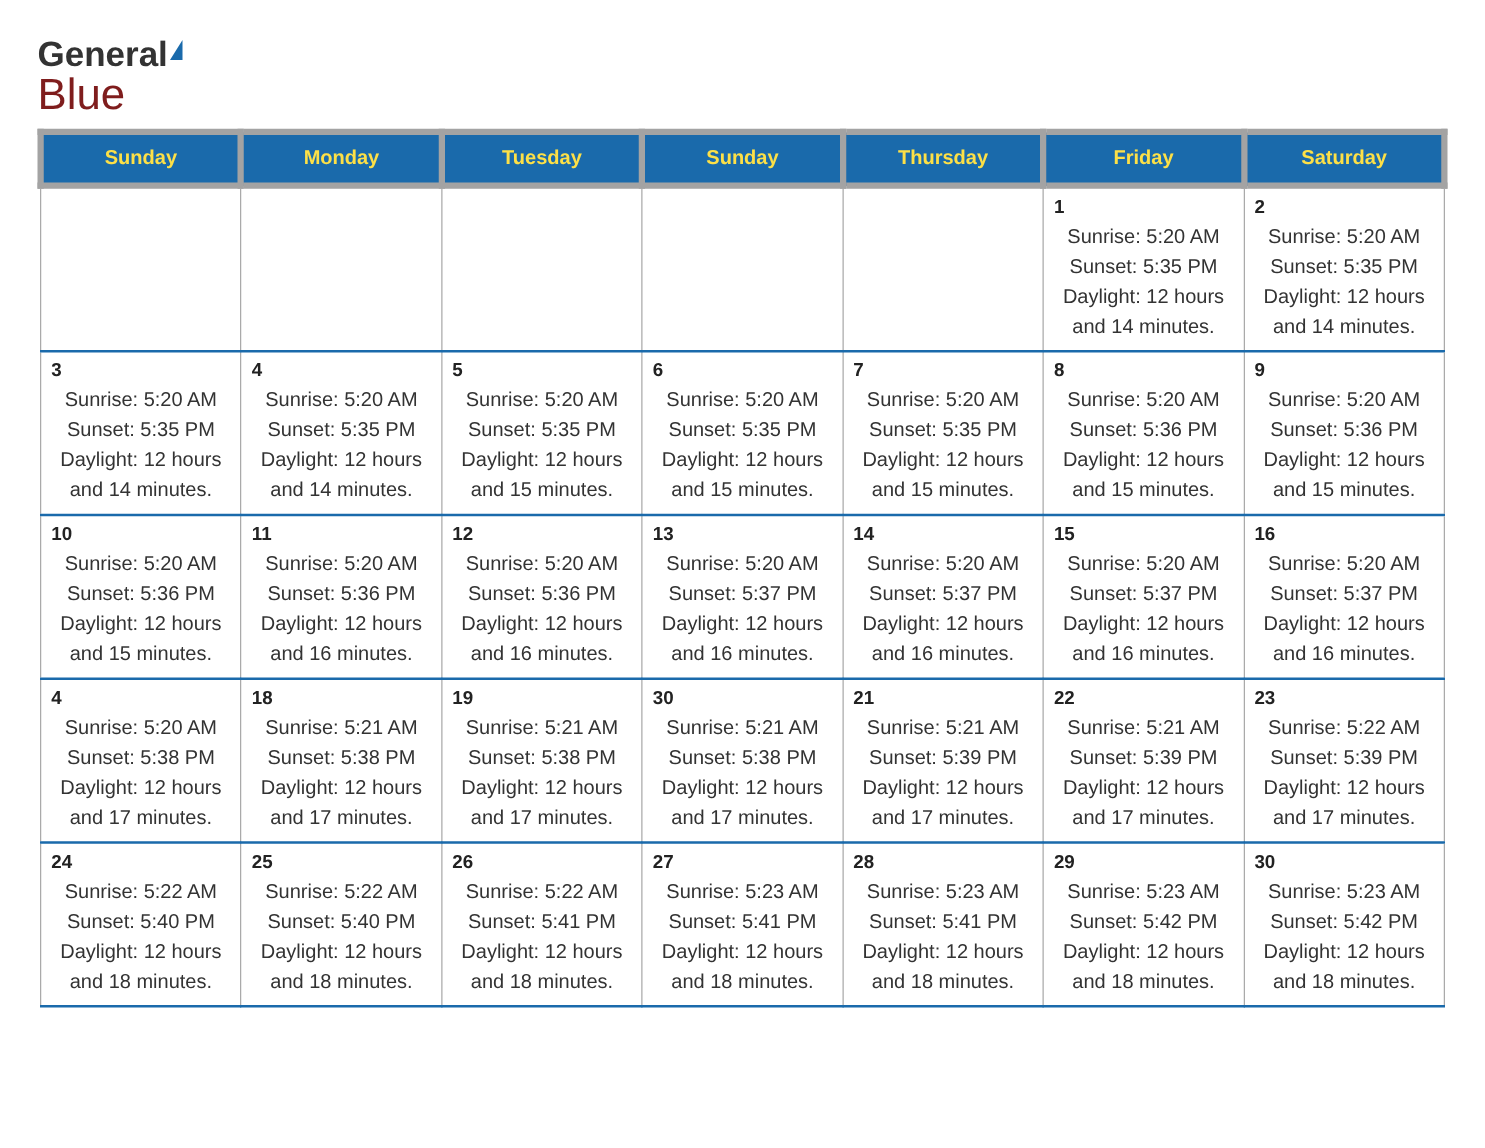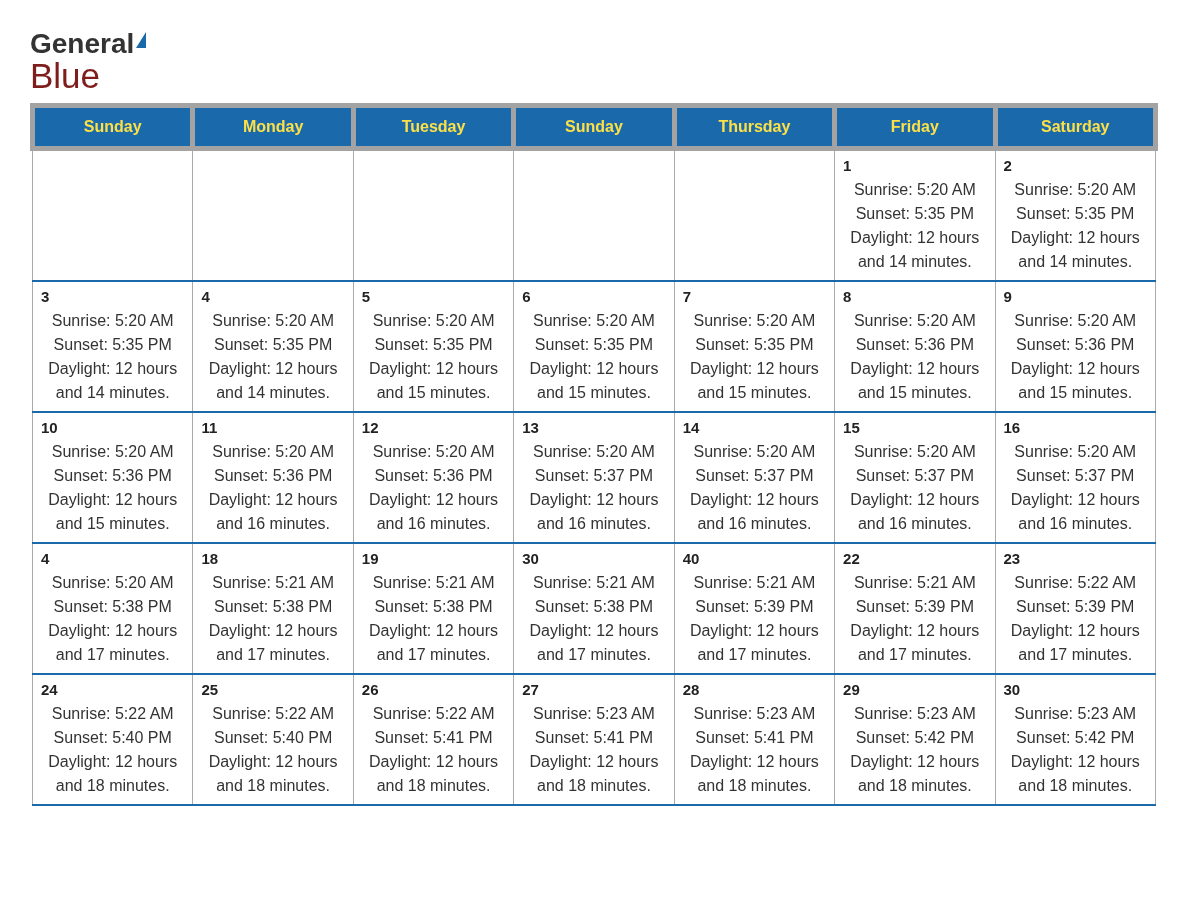--- a/index.html
+++ b/index.html
@@ -218,21 +218,21 @@
         </td>
         <td>
           <span class="day-number">19</span>
           <div class="day-info">Sunrise: 5:21 AM<br>Sunset: 5:38 PM<br>Daylight: 12 hours and 17 minutes.</div>
         </td>
         <td>
           <span class="day-number">30</span>
           <div class="day-info">Sunrise: 5:21 AM<br>Sunset: 5:38 PM<br>Daylight: 12 hours and 17 minutes.</div>
         </td>
         <td>
-          <span class="day-number">40</span>
+          <span class="day-number">21</span>
           <div class="day-info">Sunrise: 5:21 AM<br>Sunset: 5:39 PM<br>Daylight: 12 hours and 17 minutes.</div>
         </td>
         <td>
           <span class="day-number">22</span>
           <div class="day-info">Sunrise: 5:21 AM<br>Sunset: 5:39 PM<br>Daylight: 12 hours and 17 minutes.</div>
         </td>
         <td>
           <span class="day-number">23</span>
           <div class="day-info">Sunrise: 5:22 AM<br>Sunset: 5:39 PM<br>Daylight: 12 hours and 17 minutes.</div>
         </td>

